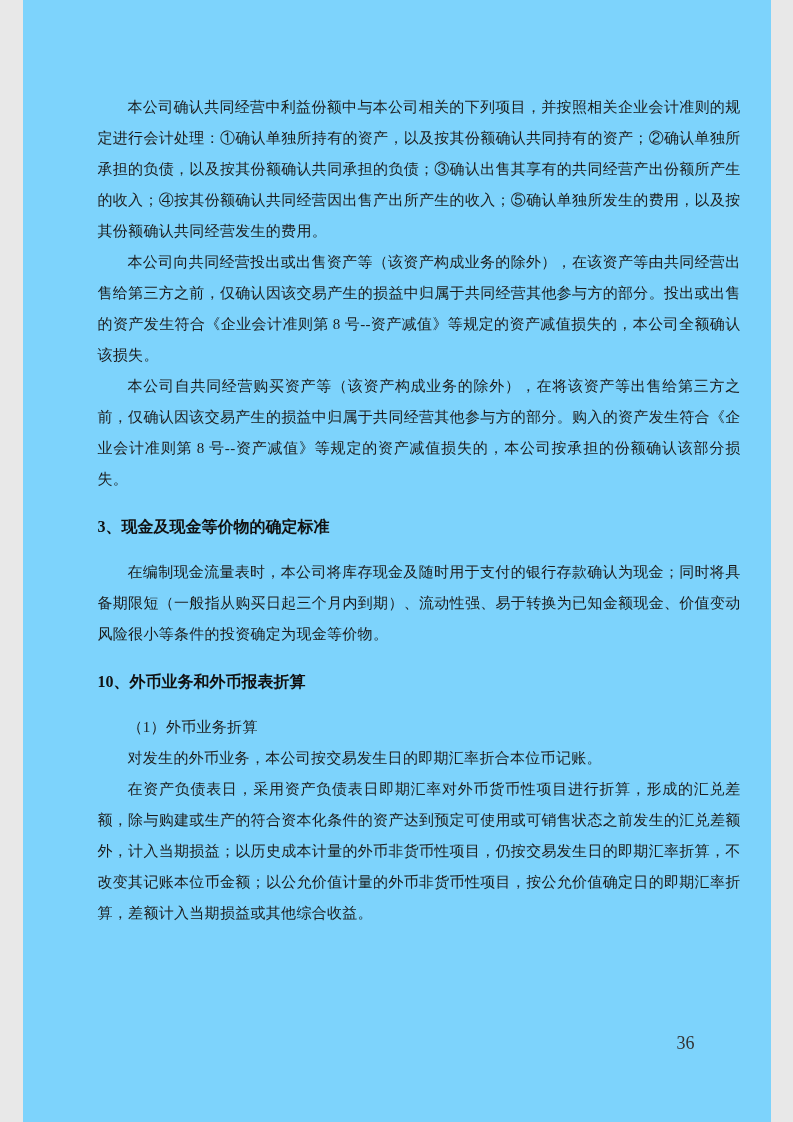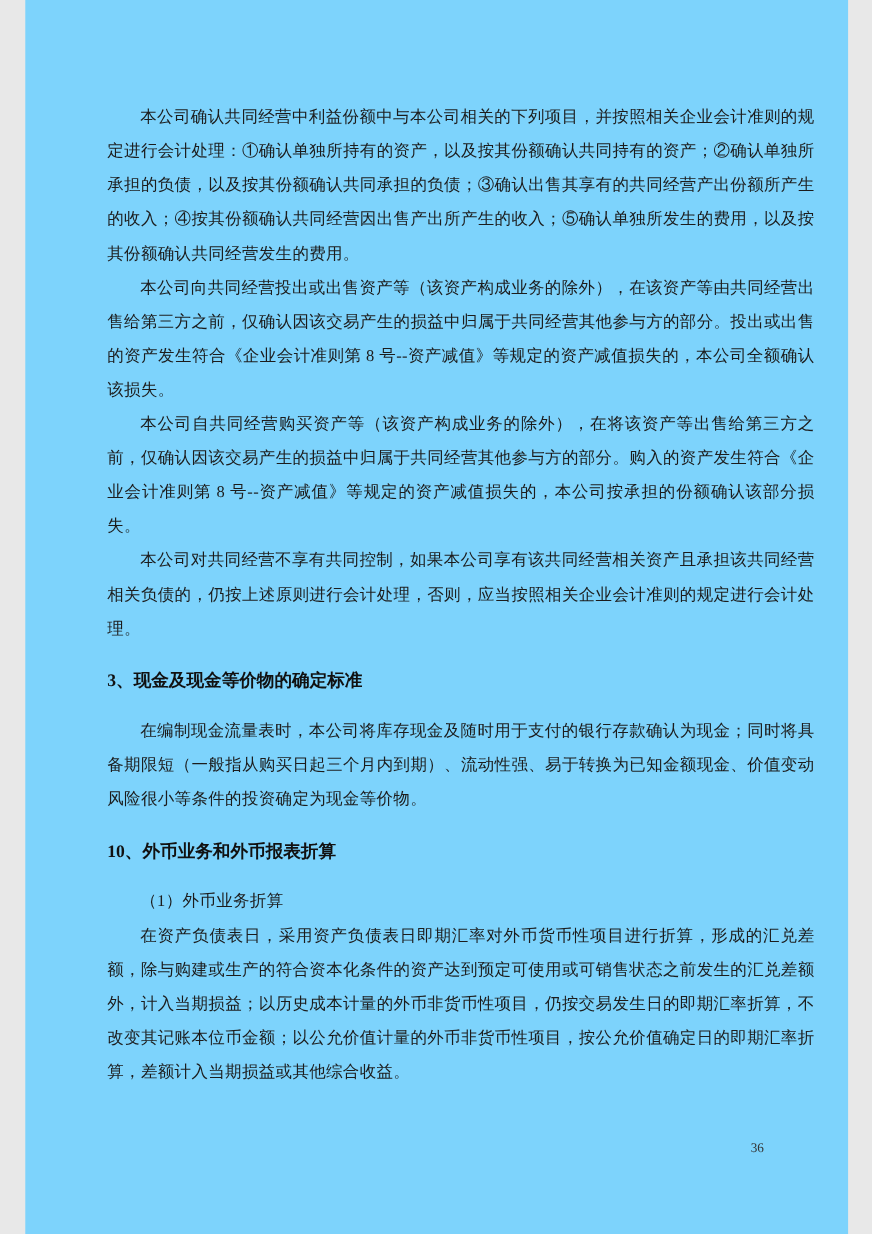--- a/index.html
+++ b/index.html
@@ -39,34 +39,34 @@
     margin: 0;
     font-size: 15px;
     line-height: 31px;
     text-indent: 2em;
     letter-spacing: 0.3px;
   }
   .page-number {
     position: absolute;
     top: 1034px;
     right: 76px;
-    font-size: 12px;
+    font-size: 18px;
     line-height: 18px;
     color: #333;
   }
 </style>
 </head>
 <body>
 
 <div class="page">
   <div class="content">
     <p class="para">本公司确认共同经营中利益份额中与本公司相关的下列项目，并按照相关企业会计准则的规定进行会计处理：①确认单独所持有的资产，以及按其份额确认共同持有的资产；②确认单独所承担的负债，以及按其份额确认共同承担的负债；③确认出售其享有的共同经营产出份额所产生的收入；④按其份额确认共同经营因出售产出所产生的收入；⑤确认单独所发生的费用，以及按其份额确认共同经营发生的费用。</p>
     <p class="para">本公司向共同经营投出或出售资产等（该资产构成业务的除外），在该资产等由共同经营出售给第三方之前，仅确认因该交易产生的损益中归属于共同经营其他参与方的部分。投出或出售的资产发生符合《企业会计准则第 8 号--资产减值》等规定的资产减值损失的，本公司全额确认该损失。</p>
     <p class="para">本公司自共同经营购买资产等（该资产构成业务的除外），在将该资产等出售给第三方之前，仅确认因该交易产生的损益中归属于共同经营其他参与方的部分。购入的资产发生符合《企业会计准则第 8 号--资产减值》等规定的资产减值损失的，本公司按承担的份额确认该部分损失。</p>
-    <p class="para">本公司对共同经营不享有共同控制，如果本公司享有该共同经营相关资产且承担该共同经营相关负债的，仍按上述原则进行会计处理，否则，应当按照相关企业会计准则的规定进行会计处理。</p>
     <h2 class="heading">3、现金及现金等价物的确定标准</h2>
     <p class="para">在编制现金流量表时，本公司将库存现金及随时用于支付的银行存款确认为现金；同时将具备期限短（一般指从购买日起三个月内到期）、流动性强、易于转换为已知金额现金、价值变动风险很小等条件的投资确定为现金等价物。</p>
     <h2 class="heading">10、外币业务和外币报表折算</h2>
     <p class="sub">（1）外币业务折算</p>
+    <p class="para">对发生的外币业务，本公司按交易发生日的即期汇率折合本位币记账。</p>
     <p class="para">在资产负债表日，采用资产负债表日即期汇率对外币货币性项目进行折算，形成的汇兑差额，除与购建或生产的符合资本化条件的资产达到预定可使用或可销售状态之前发生的汇兑差额外，计入当期损益；以历史成本计量的外币非货币性项目，仍按交易发生日的即期汇率折算，不改变其记账本位币金额；以公允价值计量的外币非货币性项目，按公允价值确定日的即期汇率折算，差额计入当期损益或其他综合收益。</p>
   </div>
   <div class="page-number">36</div>
 </div>
 
 </body></html>

